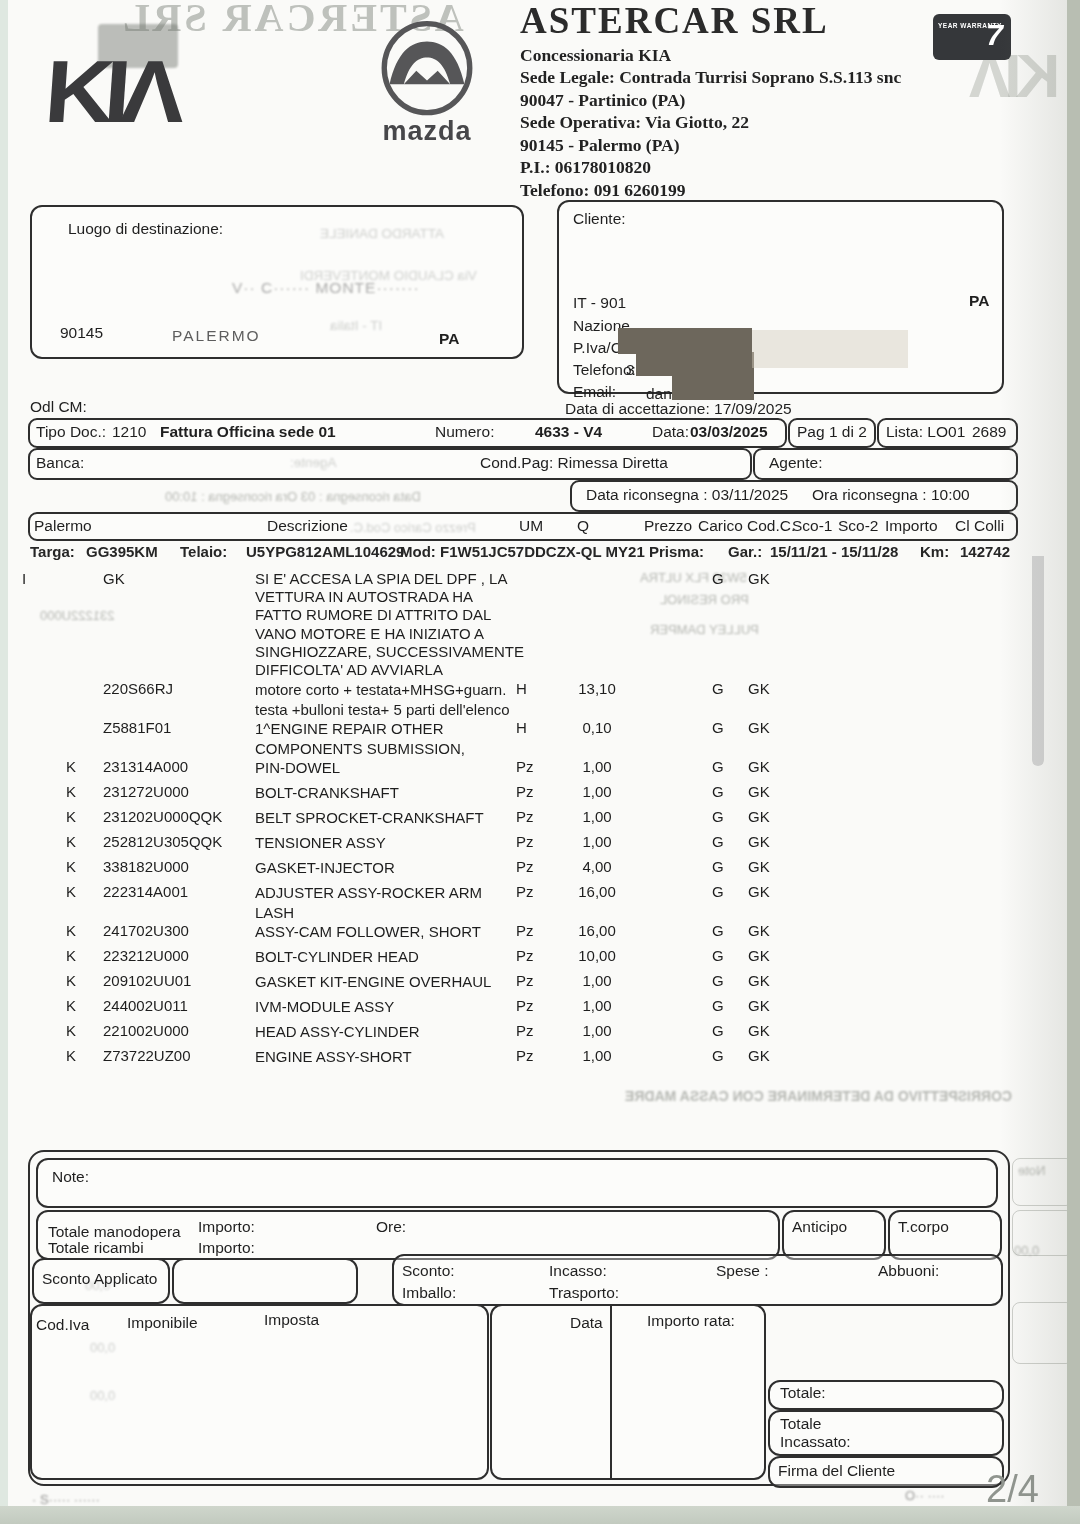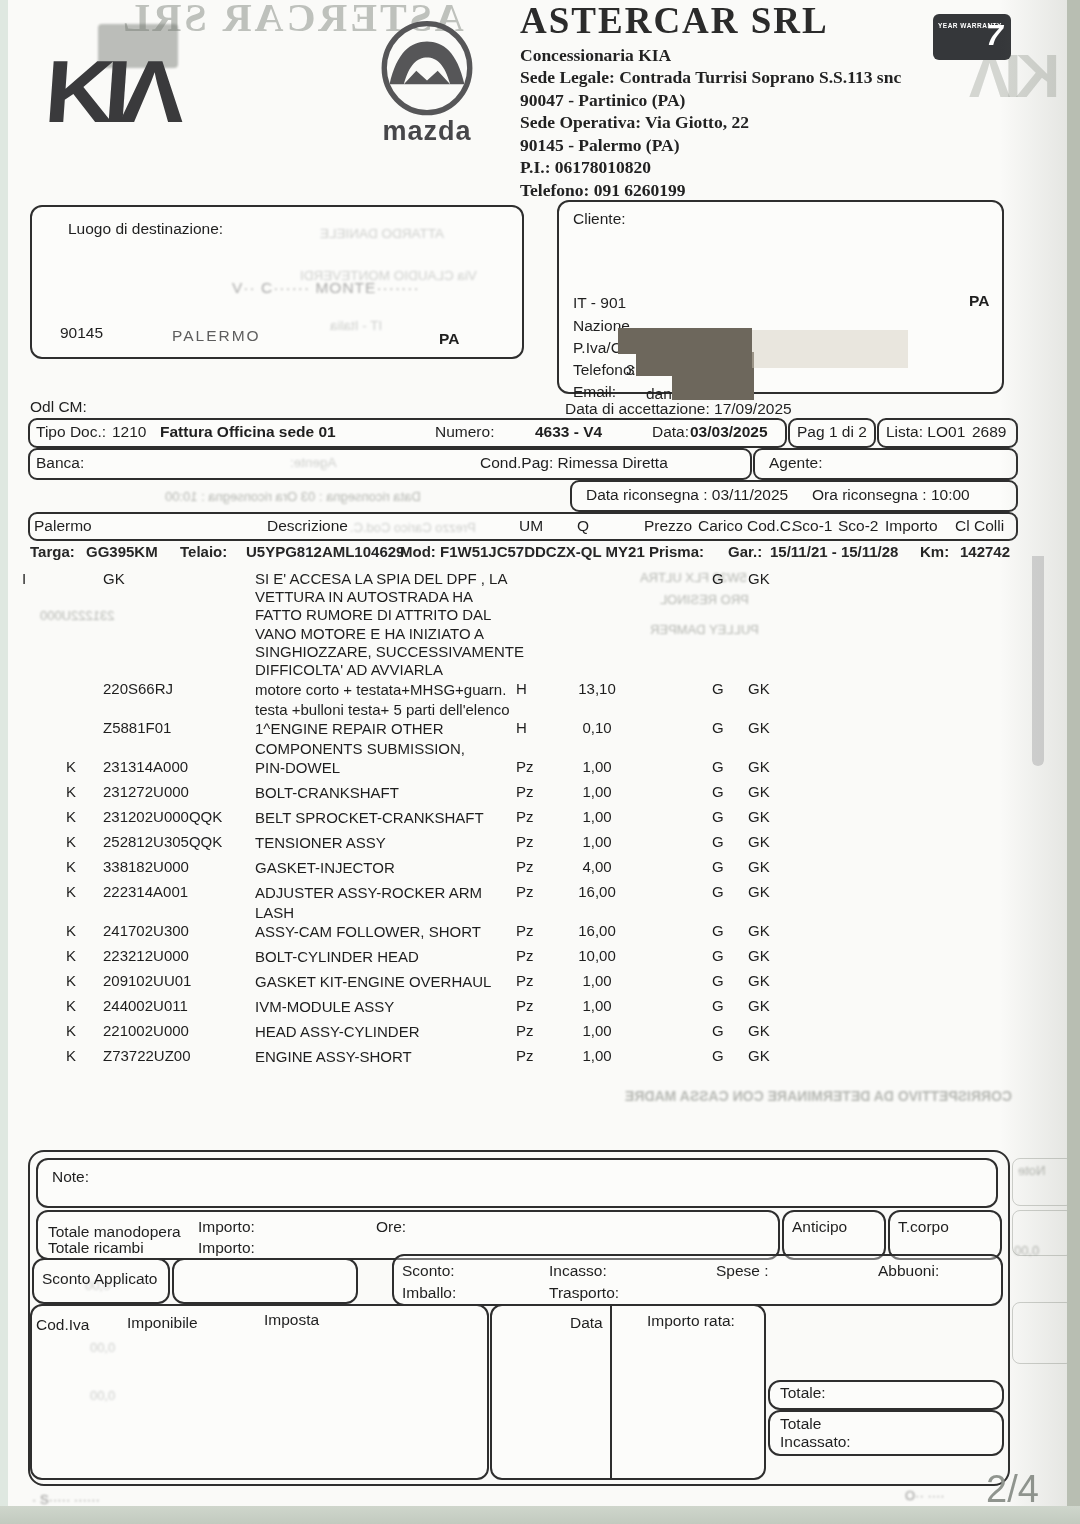--- a/index.html
+++ b/index.html
@@ -377,20 +377,23 @@
     <div class="abs lbl" style="left:155px;top:6px">Importo rata:</div>
   </div>
 
   <div class="abs bx" style="left:768px;top:1380px;width:232px;height:26px">
     <div class="abs lbl" style="left:10px;top:2px">Totale:</div>
   </div>
   <div class="abs bx" style="left:768px;top:1410px;width:232px;height:42px">
     <div class="abs lbl" style="left:10px;top:3px">Totale</div>
     <div class="abs lbl" style="left:10px;top:21px">Incassato:</div>
   </div>
+  <div class="abs bx" style="left:768px;top:1456px;width:232px;height:28px">
+    <div class="abs lbl" style="left:8px;top:4px">Firma del Cliente</div>
+  </div>
 
   <div class="abs smudge" style="left:32px;top:1492px;font-size:13px;color:rgba(60,60,60,.55)">· S····· ······</div>
   <div class="abs smudge" style="left:905px;top:1488px;font-size:13px;color:rgba(60,60,60,.5)">O·· ····</div>
   <div class="abs pgnum">2/4</div>
 
   <div class="abs scan-bar"></div>
   <div class="abs right-shadow"></div>
   <div class="abs edge-left"></div>
   <div class="abs edge-right"></div>
   <div class="abs edge-bottom"></div>

